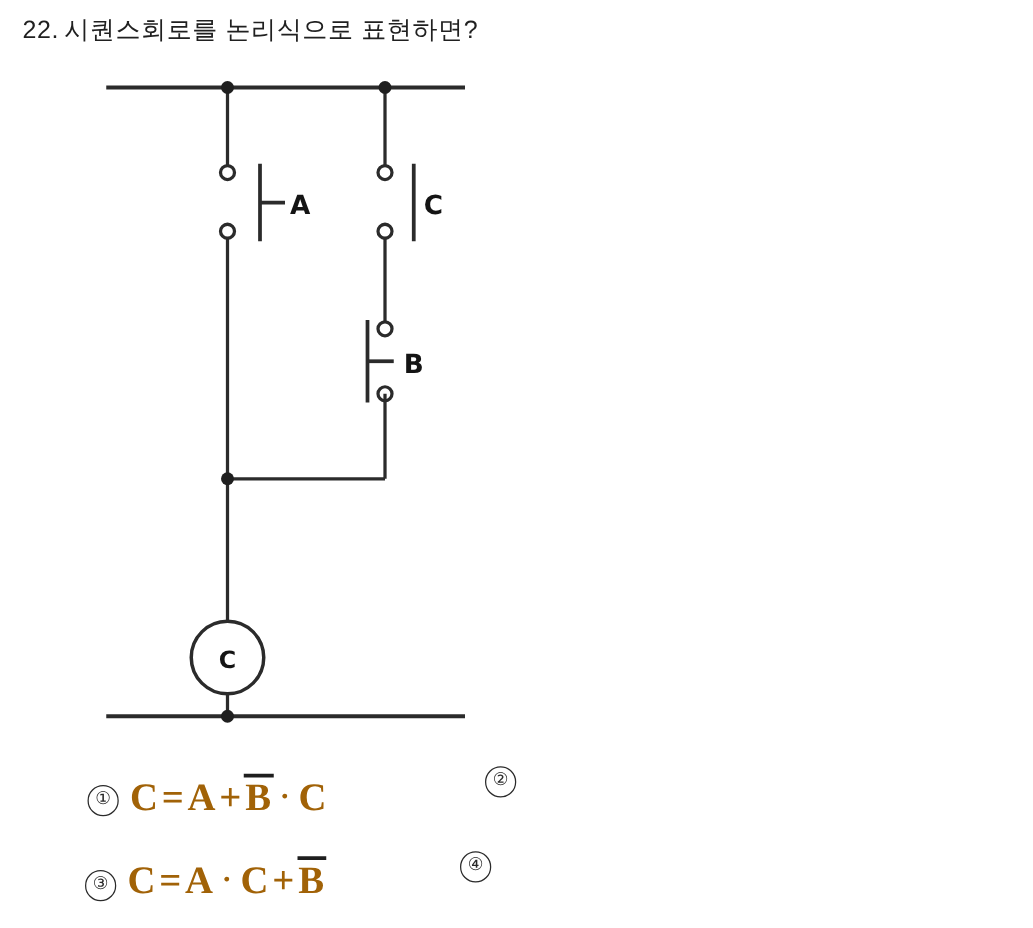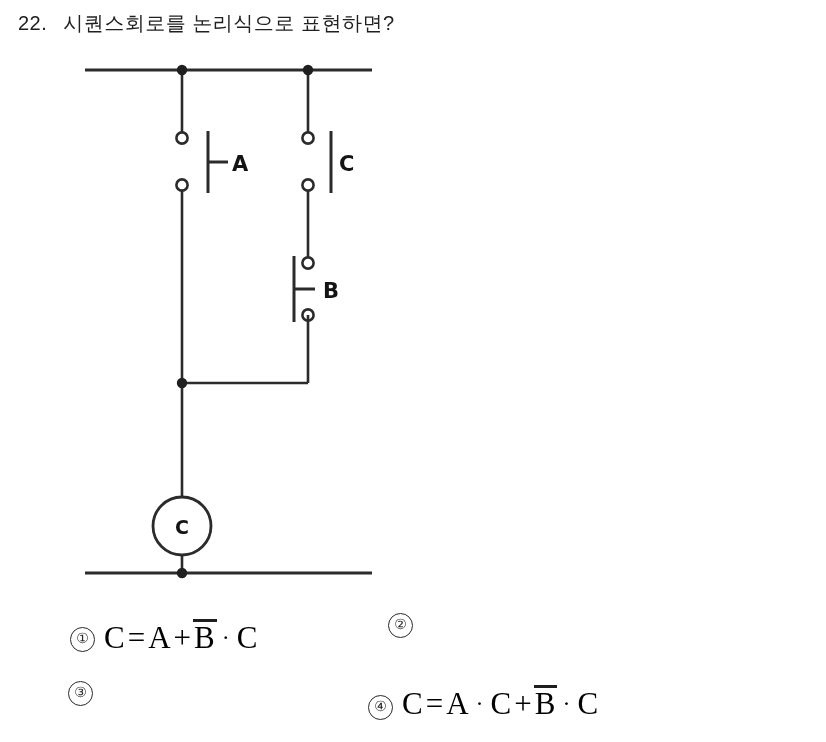--- a/index.html
+++ b/index.html
@@ -20,21 +20,21 @@
   #question-heading {
     position: absolute;
     left: 18px;
     top: 10px;
     font-size: 20px;
     letter-spacing: 0.5px;
     white-space: nowrap;
     color: #202020;
   }
   #question-number {
-    margin-right: 16px;
+    margin-right: 4px;
   }
 
   
   #circuit-diagram {
     position: absolute;
     left: 0;
     top: 45px;
     width: 430px;
     height: 560px;
   }
@@ -100,21 +100,22 @@
     flex: 0 0 auto;
   }
   #option-row-2 .option-marker {
     top: -3px;
   }
 
   .option-expr {
     font-family: "Liberation Serif", "DejaVu Serif", serif;
     font-size: 31px;
     letter-spacing: 1px;
-    color: #000000;
+    color: #a16207;
+    font-weight: bold;
   }
   .option-expr .tok {
     display: inline-block;
   }
   .option-expr .op-plus,
   .option-expr .op-eq {
     margin: 0 2px;
   }
   .option-expr .op-dot {
     margin: 0 6px;
@@ -201,20 +202,20 @@
       <span class="option-expr"><span class="tok">C</span><span class="tok op-eq">=</span><span class="tok">A</span><span class="tok op-plus">+</span><span class="tok overbar">B</span><span class="tok op-dot">·</span><span class="tok">C</span></span>
     </div>
     <div class="option" id="option-2">
       <span class="option-marker">②</span>
     </div>
   </div>
 
   <div class="option-row" id="option-row-2">
     <div class="option" id="option-3">
       <span class="option-marker">③</span>
+      <span class="option-expr"><span class="tok">C</span><span class="tok op-eq">=</span><span class="tok">A</span><span class="tok op-dot">·</span><span class="tok">C</span><span class="tok op-plus">+</span><span class="tok overbar">B</span></span>
     </div>
     <div class="option" id="option-4">
       <span class="option-marker">④</span>
-      <span class="option-expr"><span class="tok">C</span><span class="tok op-eq">=</span><span class="tok">A</span><span class="tok op-dot">·</span><span class="tok">C</span><span class="tok op-plus">+</span><span class="tok overbar">B</span><span class="tok op-dot">·</span><span class="tok">C</span></span>
     </div>
   </div>
 
 </div>
 
 </body></html>

